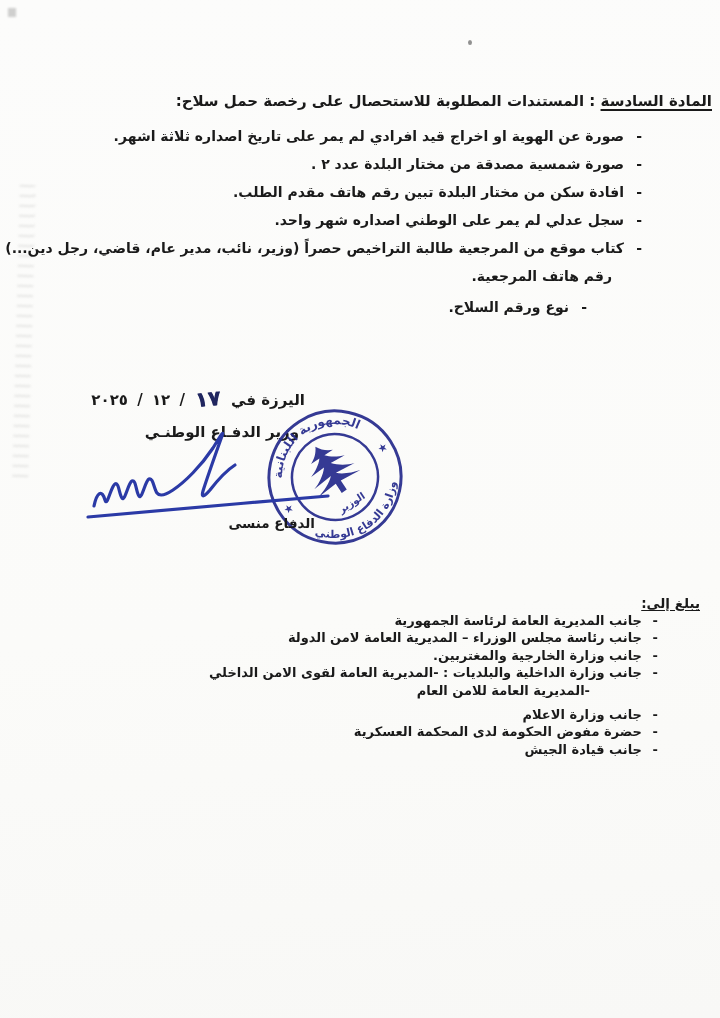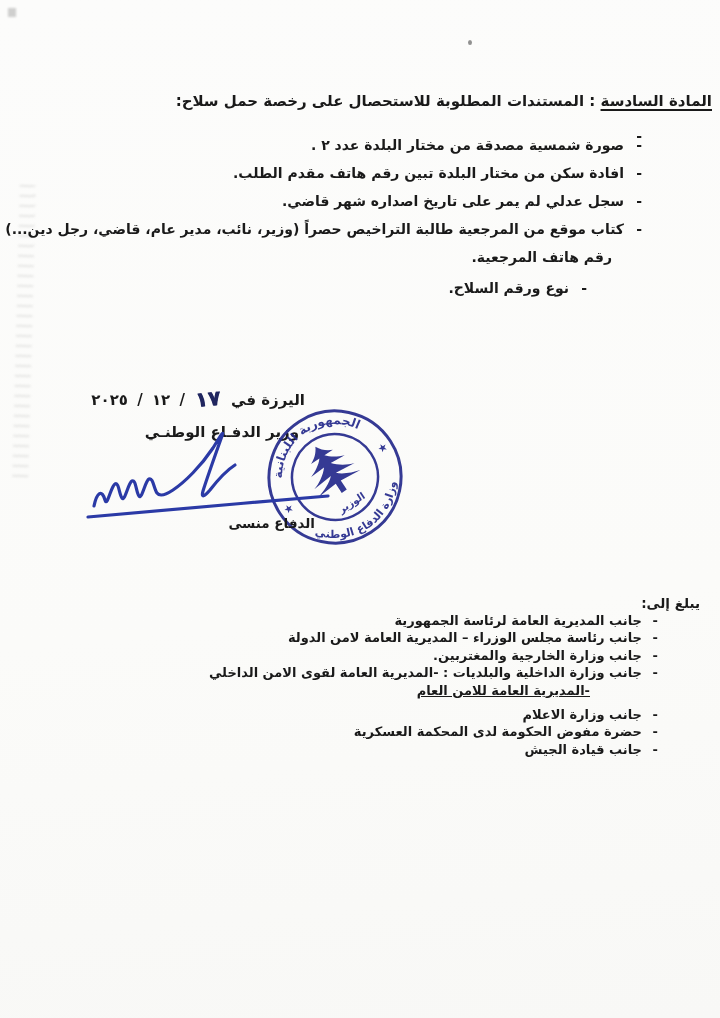--- a/index.html
+++ b/index.html
@@ -44,53 +44,54 @@
   }
 
   .minister-title{position:absolute;top:423px;right:421px;font-size:15px;letter-spacing:.5px;white-space:nowrap;}
 
   .stamp{position:absolute;left:252px;top:394px;width:166px;height:166px;transform:rotate(-33deg);opacity:.95;}
   .stamp text{font-family:"DejaVu Sans",sans-serif;font-weight:bold;}
 
   .signature{position:absolute;left:78px;top:418px;width:270px;height:110px;}
   .sig-name{position:absolute;top:515px;right:405px;font-size:13.5px;white-space:nowrap;}
 
-  .dist-heading{position:absolute;top:595px;right:20px;font-size:13.5px;text-underline-offset:2px;white-space:nowrap;}
+  .dist-heading{position:absolute;top:595px;right:20px;font-size:13.5px;text-decoration:underline;text-underline-offset:2px;white-space:nowrap;}
   .distribution{position:absolute;top:612px;right:61px;left:4px;margin:0;padding:0;list-style:none;font-size:13px;}
   .dist-item{position:relative;padding-right:17px;line-height:17.4px;white-space:nowrap;text-align:right;}
   .dist-item .dash{position:absolute;right:1px;top:0;}
-  .dist-item.continuation{padding-right:69px;text-decoration:underline;}
+  .dist-item.continuation{padding-right:69px;}
   .dist-item.gap{margin-top:7px;}
 </style>
 </head>
 <body>
 
 <div class="page">
 
   <div class="streak"></div>
   <div class="dot-artifact"></div>
   <div class="corner-artifact"></div>
 
   <div class="article-six"><span class="article-title">المادة السادسة</span><span> : المستندات المطلوبة للاستحصال على رخصة حمل سلاح:</span></div>
 
   <ul class="requirements">
     <li class="req-item">
         <span class="dash">-</span>
+        <span>صورة عن الهوية او اخراج قيد افرادي لم يمر على تاريخ اصداره ثلاثة اشهر.</span>
       </li>
       <li class="req-item">
         <span class="dash">-</span>
         <span>صورة شمسية مصدقة من مختار البلدة عدد ٢ .</span>
       </li>
       <li class="req-item">
         <span class="dash">-</span>
         <span>افادة سكن من مختار البلدة تبين رقم هاتف مقدم الطلب.</span>
       </li>
       <li class="req-item">
         <span class="dash">-</span>
-        <span>سجل عدلي لم يمر على تاريخ اصداره شهر قاضي.</span>
+        <span>سجل عدلي لم يمر على الوطني اصداره شهر واحد.</span>
       </li>
       <li class="req-item">
         <span class="dash">-</span>
         <span>كتاب موقع من المرجعية طالبة التراخيص حصراً (وزير، نائب، مدير عام، قاضي، رجل دين...) مع</span>
       </li>
       <li class="req-item continuation">
         
         <span>رقم هاتف المرجعية.</span>
       </li>
       <li class="req-item sub">

